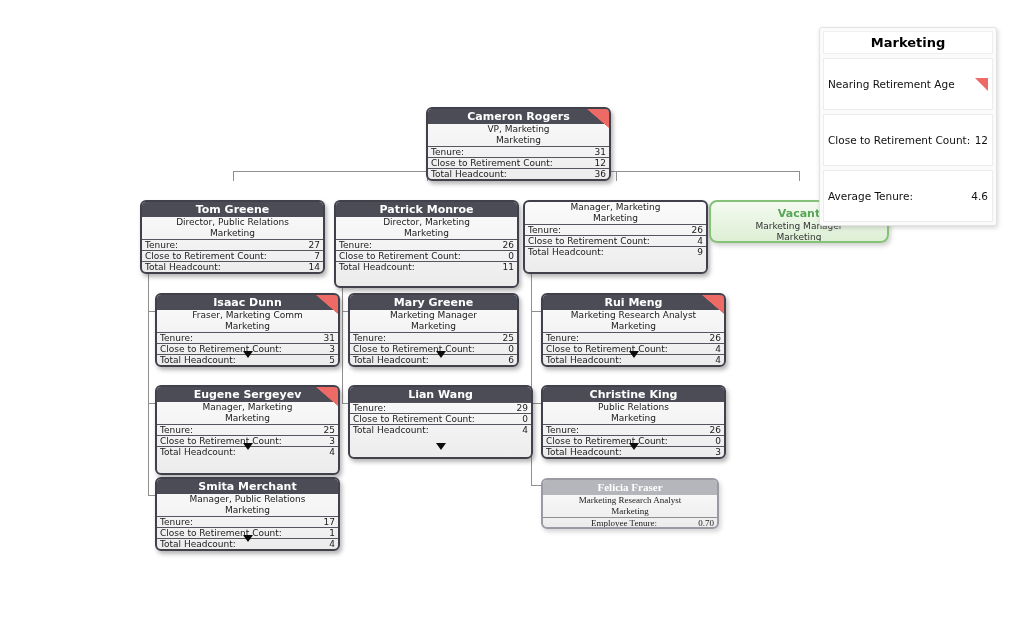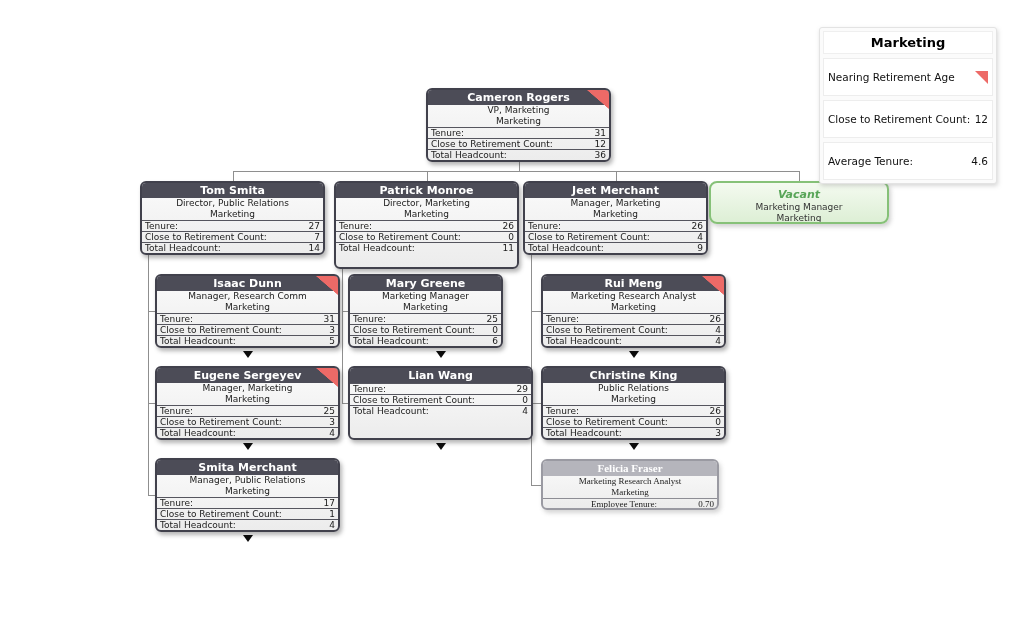--- a/index.html
+++ b/index.html
@@ -6,54 +6,54 @@
   html,body { width:1024px; height:622px; background:#ffffff; overflow:hidden;
     font-family:"DejaVu Sans","Liberation Sans",sans-serif; }
   #canvas { position:absolute; left:0; top:0; width:1024px; height:622px; }
 
   
   .seg { position:absolute; background:#8f8f8f; }
 
   
   .node { position:absolute; border:2px solid #41414c; border-radius:6px;
     background:linear-gradient(#fbfbfb,#ececec); overflow:hidden;
-    box-shadow:2px 3px 4px rgba(70,70,70,.40); }
+    box-shadow:2px 3px 4px rgba(70,70,70,.40);margin-top:19px; }
   .node-name { background:#4c4c57; color:#ffffff; font-weight:bold; font-size:11px;
     line-height:15px; height:15px; text-align:center; white-space:nowrap; }
   .node-sub { height:22px; text-align:center; font-size:9px; line-height:11px; color:#1b1b1b; }
   .stat { display:flex; justify-content:space-between; border-top:1px solid #55555e;
     font-size:9px; line-height:10px; padding:0 3px; color:#1b1b1b; white-space:nowrap; }
   .node-flag { position:absolute; top:0; right:0; width:22px; height:19px;
     background:linear-gradient(to bottom left,#ed6a67 49%,transparent 51%);
     border-top-right-radius:4px; }
 
   
   .node.vacant { border:2px solid #86c178; border-radius:8px;
     background:linear-gradient(#f4faf0,#ddefd5); box-shadow:2px 3px 4px rgba(110,110,110,.3); }
-  .vacant .node-name { background:transparent; color:#58a558; height:auto; padding-top:4px;font-style:italic; }
+  .vacant .node-name { background:transparent; color:#58a558; height:auto; padding-top:4px; }
   .vacant .node-sub { color:#333333; }
 
   
   .node.inactive { border-color:#9a9aa2; box-shadow:2px 3px 4px rgba(120,120,120,.3);font-family:Liberation Serif, serif; }
   .inactive .node-name { background:#b5b5bc; }
   .inactive .stat { border-top-color:#8d8d94;padding-left:48px; }
 
   
   .ctri { position:absolute; width:0; height:0; border-left:5px solid transparent;
     border-right:5px solid transparent; border-top:7px solid #0b0b0b; cursor:pointer; }
 
   
   #legend { position:absolute; left:819px; top:27px; width:178px; background:#fbfbfb;
     border:1px solid #e3e3e3; border-radius:3px; padding:3px;
     box-shadow:1px 2px 4px rgba(140,140,140,.35); }
   .legend-title { background:#ffffff; border:1px solid #efefef; text-align:center;
     font-weight:bold; font-size:13px; line-height:21px; color:#000000; }
   .legend-row { background:#ffffff; border:1px solid #ededed; display:flex;
     justify-content:space-between; align-items:center; font-size:10.5px; line-height:20px;
-    padding:8px 4px; margin-top:4px; color:#111111; white-space:nowrap; }
+    padding:15px 4px; margin-top:4px; color:#111111; white-space:nowrap; }
   .legend-flag { width:0; height:0; border-top:13px solid #ed6a67;
     border-left:13px solid transparent; }
   .legend-val { color:#111111; }
 </style>
 </head>
 <body>
 
 <div id="canvas">
   <div id="chart">
       <div class="seg" style="left: 519px; top: 162px; width: 1px; height: 9px;"></div>
@@ -87,21 +87,21 @@
           <span class="lbl">Close to Retirement Count:</span>
           <span class="val">12</span>
         </div>
         <div class="stat">
           <span class="lbl">Total Headcount:</span>
           <span class="val">36</span>
         </div>
         <div class="node-flag"></div>
       </div>
       <div class="node" style="left: 140px; top: 181px; width: 185px; height: 74px;">
-        <div class="node-name">Tom Smita</div>
+        <div class="node-name">Tom Greene</div>
         <div class="node-sub">
           <div>Director, Public Relations</div>
           <div>Marketing</div>
         </div>
         <div class="stat">
           <span class="lbl">Tenure:</span>
           <span class="val">27</span>
         </div>
         <div class="stat">
           <span class="lbl">Close to Retirement Count:</span>
@@ -125,21 +125,20 @@
         <div class="stat">
           <span class="lbl">Close to Retirement Count:</span>
           <span class="val">0</span>
         </div>
         <div class="stat">
           <span class="lbl">Total Headcount:</span>
           <span class="val">11</span>
         </div>
       </div>
       <div class="node" style="left: 523px; top: 181px; width: 185px; height: 74px;">
-        <div class="node-name">Jeet Merchant</div>
         <div class="node-sub">
           <div>Manager, Marketing</div>
           <div>Marketing</div>
         </div>
         <div class="stat">
           <span class="lbl">Tenure:</span>
           <span class="val">26</span>
         </div>
         <div class="stat">
           <span class="lbl">Close to Retirement Count:</span>
@@ -153,39 +152,39 @@
       <div class="node vacant" style="left: 709px; top: 181px; width: 180px; height: 43px;">
         <div class="node-name">Vacant</div>
         <div class="node-sub">
           <div>Marketing Manager</div>
           <div>Marketing</div>
         </div>
       </div>
       <div class="node" style="left: 155px; top: 274px; width: 185px; height: 74px;">
         <div class="node-name">Isaac Dunn</div>
         <div class="node-sub">
-          <div>Manager, Research Comm</div>
+          <div>Fraser, Marketing Comm</div>
           <div>Marketing</div>
         </div>
         <div class="stat">
           <span class="lbl">Tenure:</span>
           <span class="val">31</span>
         </div>
         <div class="stat">
           <span class="lbl">Close to Retirement Count:</span>
           <span class="val">3</span>
         </div>
         <div class="stat">
           <span class="lbl">Total Headcount:</span>
           <span class="val">5</span>
         </div>
         <div class="node-flag"></div>
       </div>
       <div class="ctri" style="left: 243px; top: 351px;"></div>
-      <div class="node" style="left: 348px; top: 274px; width: 155px; height: 74px;">
+      <div class="node" style="left: 348px; top: 274px; width: 171px; height: 74px;">
         <div class="node-name">Mary Greene</div>
         <div class="node-sub">
           <div>Marketing Manager</div>
           <div>Marketing</div>
         </div>
         <div class="stat">
           <span class="lbl">Tenure:</span>
           <span class="val">25</span>
         </div>
         <div class="stat">
@@ -212,21 +211,21 @@
           <span class="lbl">Close to Retirement Count:</span>
           <span class="val">4</span>
         </div>
         <div class="stat">
           <span class="lbl">Total Headcount:</span>
           <span class="val">4</span>
         </div>
         <div class="node-flag"></div>
       </div>
       <div class="ctri" style="left: 629px; top: 351px;"></div>
-      <div class="node" style="left: 155px; top: 366px; width: 185px; height: 74px;">
+      <div class="node" style="left: 155px; top: 366px; width: 185px; height: 90px;">
         <div class="node-name">Eugene Sergeyev</div>
         <div class="node-sub">
           <div>Manager, Marketing</div>
           <div>Marketing</div>
         </div>
         <div class="stat">
           <span class="lbl">Tenure:</span>
           <span class="val">25</span>
         </div>
         <div class="stat">

